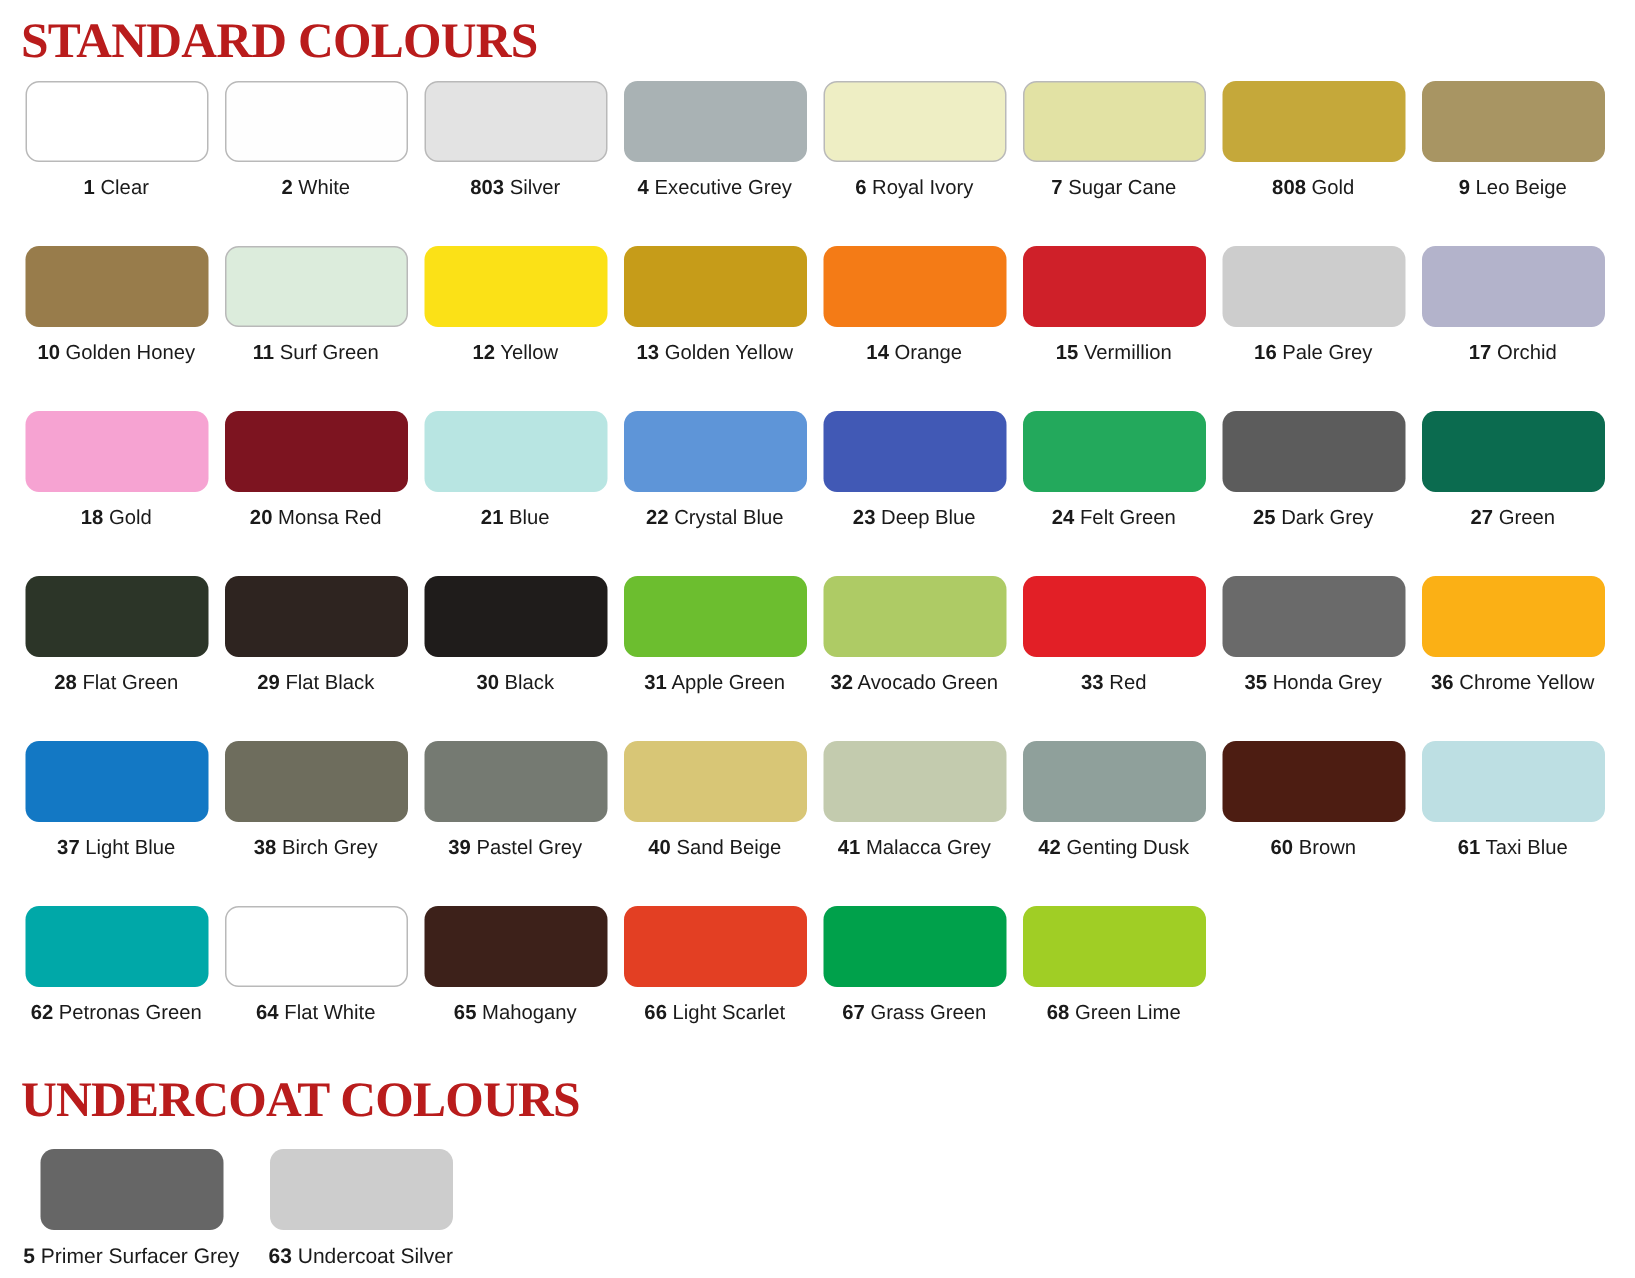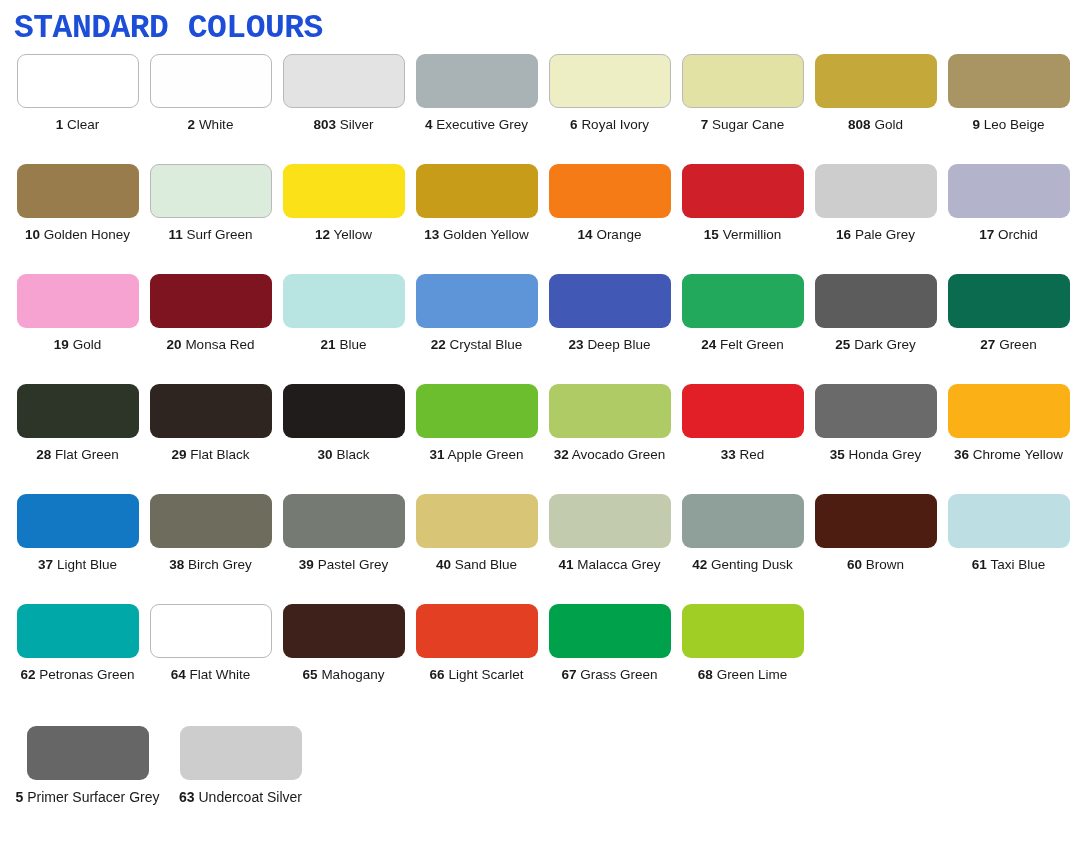--- a/index.html
+++ b/index.html
@@ -18,24 +18,24 @@
   }
 
   .page {
     position: relative;
     width: 1090px;
     height: 852px;
     padding: 0;
   }
 
   .section-title {
-    font-family: Liberation Mono, monospace;
+    font-family: Liberation Serif, serif;
     font-weight: bold;
     letter-spacing: -0.5px;
-    color: #1d4ed8;
+    color: #b91c1c;
     line-height: 1;
   }
 
   #standard-title {
     font-size: 33px;
     margin: 0;
     padding: 12px 0 0 14px;
     height: 46px;
   }
 
@@ -178,21 +178,21 @@
       <div class="swatch-cell">
         <div class="chip" style="background: rgb(205, 205, 205);"></div>
         <div class="chip-label"><span class="chip-code">16</span> <span class="chip-name">Pale Grey</span></div>
       </div>
       <div class="swatch-cell">
         <div class="chip" style="background: rgb(179, 179, 203);"></div>
         <div class="chip-label"><span class="chip-code">17</span> <span class="chip-name">Orchid</span></div>
       </div>
       <div class="swatch-cell">
         <div class="chip" style="background: rgb(246, 163, 210);"></div>
-        <div class="chip-label"><span class="chip-code">19</span> <span class="chip-name">Gold</span></div>
+        <div class="chip-label"><span class="chip-code">18</span> <span class="chip-name">Gold</span></div>
       </div>
       <div class="swatch-cell">
         <div class="chip" style="background: rgb(125, 20, 32);"></div>
         <div class="chip-label"><span class="chip-code">20</span> <span class="chip-name">Monsa Red</span></div>
       </div>
       <div class="swatch-cell">
         <div class="chip" style="background: rgb(184, 229, 226);"></div>
         <div class="chip-label"><span class="chip-code">21</span> <span class="chip-name">Blue</span></div>
       </div>
       <div class="swatch-cell">
@@ -254,21 +254,21 @@
       <div class="swatch-cell">
         <div class="chip" style="background: rgb(110, 109, 93);"></div>
         <div class="chip-label"><span class="chip-code">38</span> <span class="chip-name">Birch Grey</span></div>
       </div>
       <div class="swatch-cell">
         <div class="chip" style="background: rgb(117, 122, 114);"></div>
         <div class="chip-label"><span class="chip-code">39</span> <span class="chip-name">Pastel Grey</span></div>
       </div>
       <div class="swatch-cell">
         <div class="chip" style="background: rgb(216, 198, 118);"></div>
-        <div class="chip-label"><span class="chip-code">40</span> <span class="chip-name">Sand Blue</span></div>
+        <div class="chip-label"><span class="chip-code">40</span> <span class="chip-name">Sand Beige</span></div>
       </div>
       <div class="swatch-cell">
         <div class="chip" style="background: rgb(195, 203, 174);"></div>
         <div class="chip-label"><span class="chip-code">41</span> <span class="chip-name">Malacca Grey</span></div>
       </div>
       <div class="swatch-cell">
         <div class="chip" style="background: rgb(143, 160, 155);"></div>
         <div class="chip-label"><span class="chip-code">42</span> <span class="chip-name">Genting Dusk</span></div>
       </div>
       <div class="swatch-cell">
@@ -300,20 +300,21 @@
         <div class="chip-label"><span class="chip-code">67</span> <span class="chip-name">Grass Green</span></div>
       </div>
       <div class="swatch-cell">
         <div class="chip" style="background: rgb(160, 206, 37);"></div>
         <div class="chip-label"><span class="chip-code">68</span> <span class="chip-name">Green Lime</span></div>
       </div>
     </div>
 
   <div class="spacer-standard"></div>
 
+  <h1 class="section-title" id="undercoat-title">UNDERCOAT COLOURS</h1>
 
   <div class="swatch-grid undercoat" id="undercoat-grid">
       <div class="swatch-cell">
         <div class="chip" style="background: rgb(102, 102, 102);"></div>
         <div class="chip-label"><span class="chip-code">5</span> <span class="chip-name">Primer Surfacer Grey</span></div>
       </div>
       <div class="swatch-cell">
         <div class="chip" style="background: rgb(205, 205, 205);"></div>
         <div class="chip-label"><span class="chip-code">63</span> <span class="chip-name">Undercoat Silver</span></div>
       </div>

